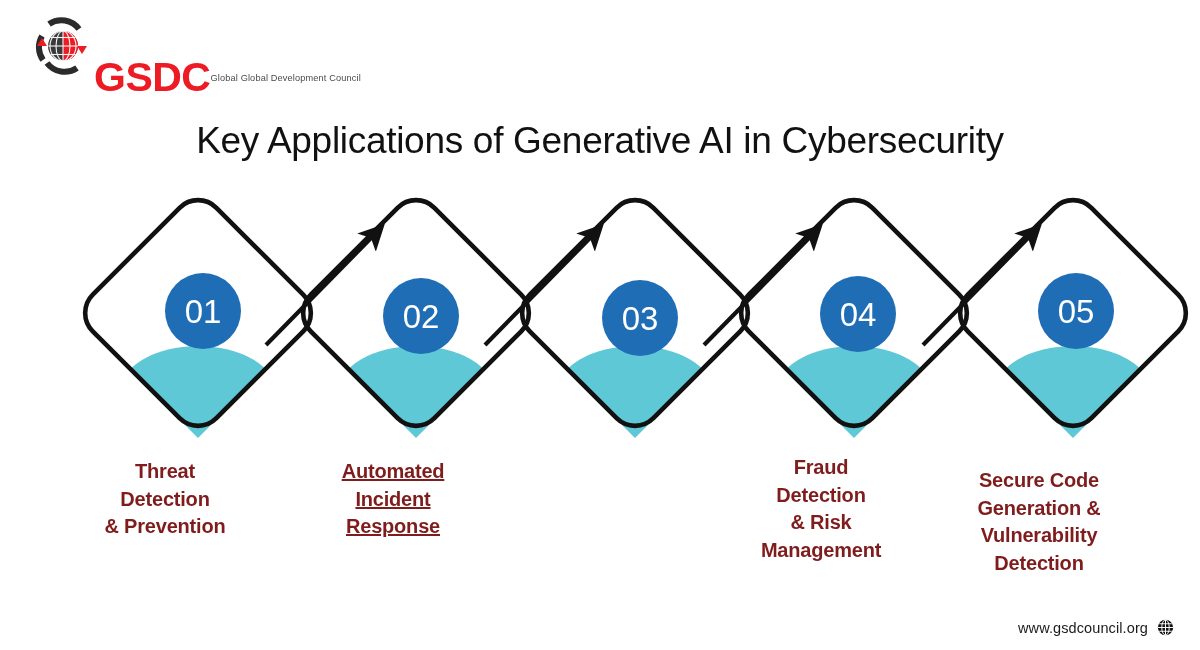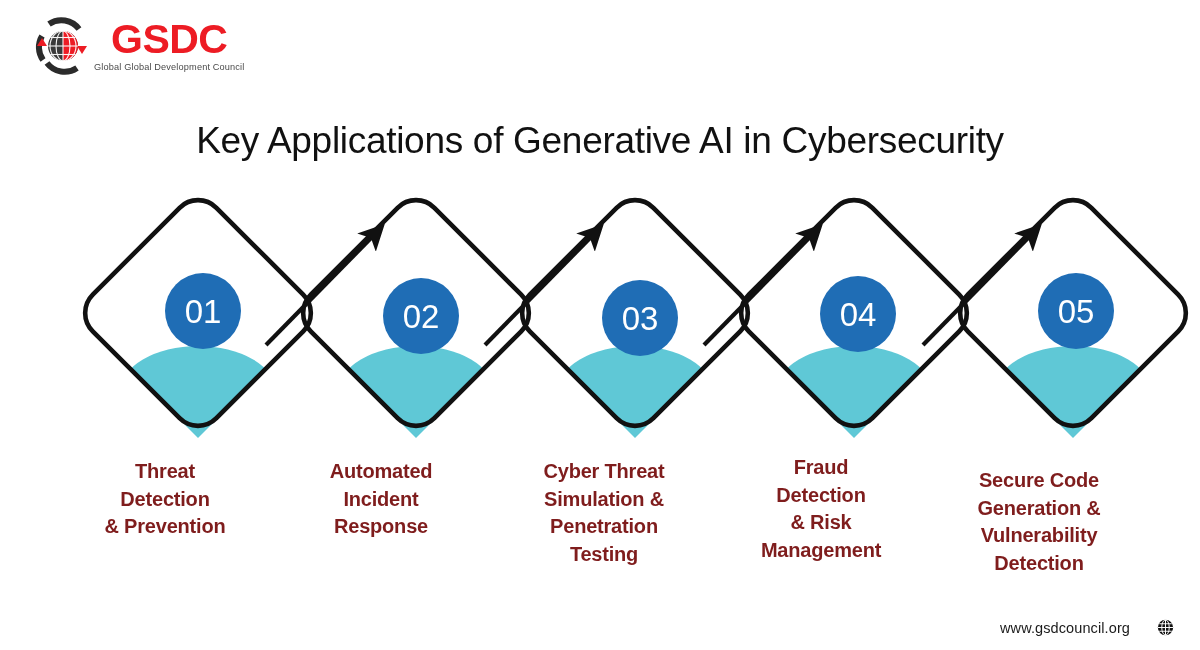--- a/index.html
+++ b/index.html
@@ -23,22 +23,22 @@
     left: 34px;
     top: 16px;
     display: flex;
     align-items: flex-start;
   }
   #logo-mark { width: 58px; height: 60px; flex: 0 0 58px; }
   #logo-text-block {
     margin-left: 2px;
     padding-top: 3px;
     display: flex;
-    flex-direction: column;
     align-items: center;
+    margin-top: 38px;
   }
   #logo-word {
     font-family: "Liberation Sans", sans-serif;
     font-size: 41px;
     font-weight: 700;
     letter-spacing: -0.5px;
     color: #ED1C24;
     line-height: 1;
   }
   #logo-tagline {
@@ -104,21 +104,21 @@
     letter-spacing: -0.2px;
   }
 
   
   #footer {
     position: absolute;
     right: 26px;
     bottom: 14px;
     display: flex;
     align-items: center;
-    gap: 27px;
+    gap: 9px;
   }
   #footer-url {
     font-family: "Liberation Sans", sans-serif;
     font-size: 14.5px;
     font-weight: 400;
     color: #1a1a1a;
     letter-spacing: 0.1px;
   }
 </style>
 </head>
@@ -234,22 +234,21 @@
         <g>
           <circle cx="1041" cy="131" r="38" fill="#1F6DB5"></circle>
           <text class="num-text" x="1041" y="131" text-anchor="middle" dominant-baseline="central">05</text>
         </g>
       </g>
     </svg>
   </div>
 
   <div id="labels">
     <div class="step-label" style="left:50px;  top:6px;">Threat<br>Detection<br>&amp; Prevention</div>
-    <div class="step-label" style="left:266px; top:6px;">Automated<br>Incident<br>Response</div>
-    <div class="step-label" style="left:489px; top:6px;">Cyber Threat<br>Simulation &amp;<br>Penetration<br>Testing</div>
+    <div class="step-label" style="left:278px; top:6px;text-decoration:underline;">Automated<br>Incident<br>Response</div>
     <div class="step-label" style="left:706px; top:2px;">Fraud<br>Detection<br>&amp; Risk<br>Management</div>
     <div class="step-label" style="left:924px; top:15px;">Secure Code<br>Generation &amp;<br>Vulnerability<br>Detection</div>
   </div>
 
   <div id="footer">
     <span id="footer-url">www.gsdcouncil.org</span>
     <svg width="17" height="17" viewBox="0 0 20 20">
       <circle cx="10" cy="10" r="9" fill="#111111"></circle>
       <g stroke="#ffffff" stroke-width="1.15" fill="none">
         <line x1="1" y1="10" x2="19" y2="10"></line>

